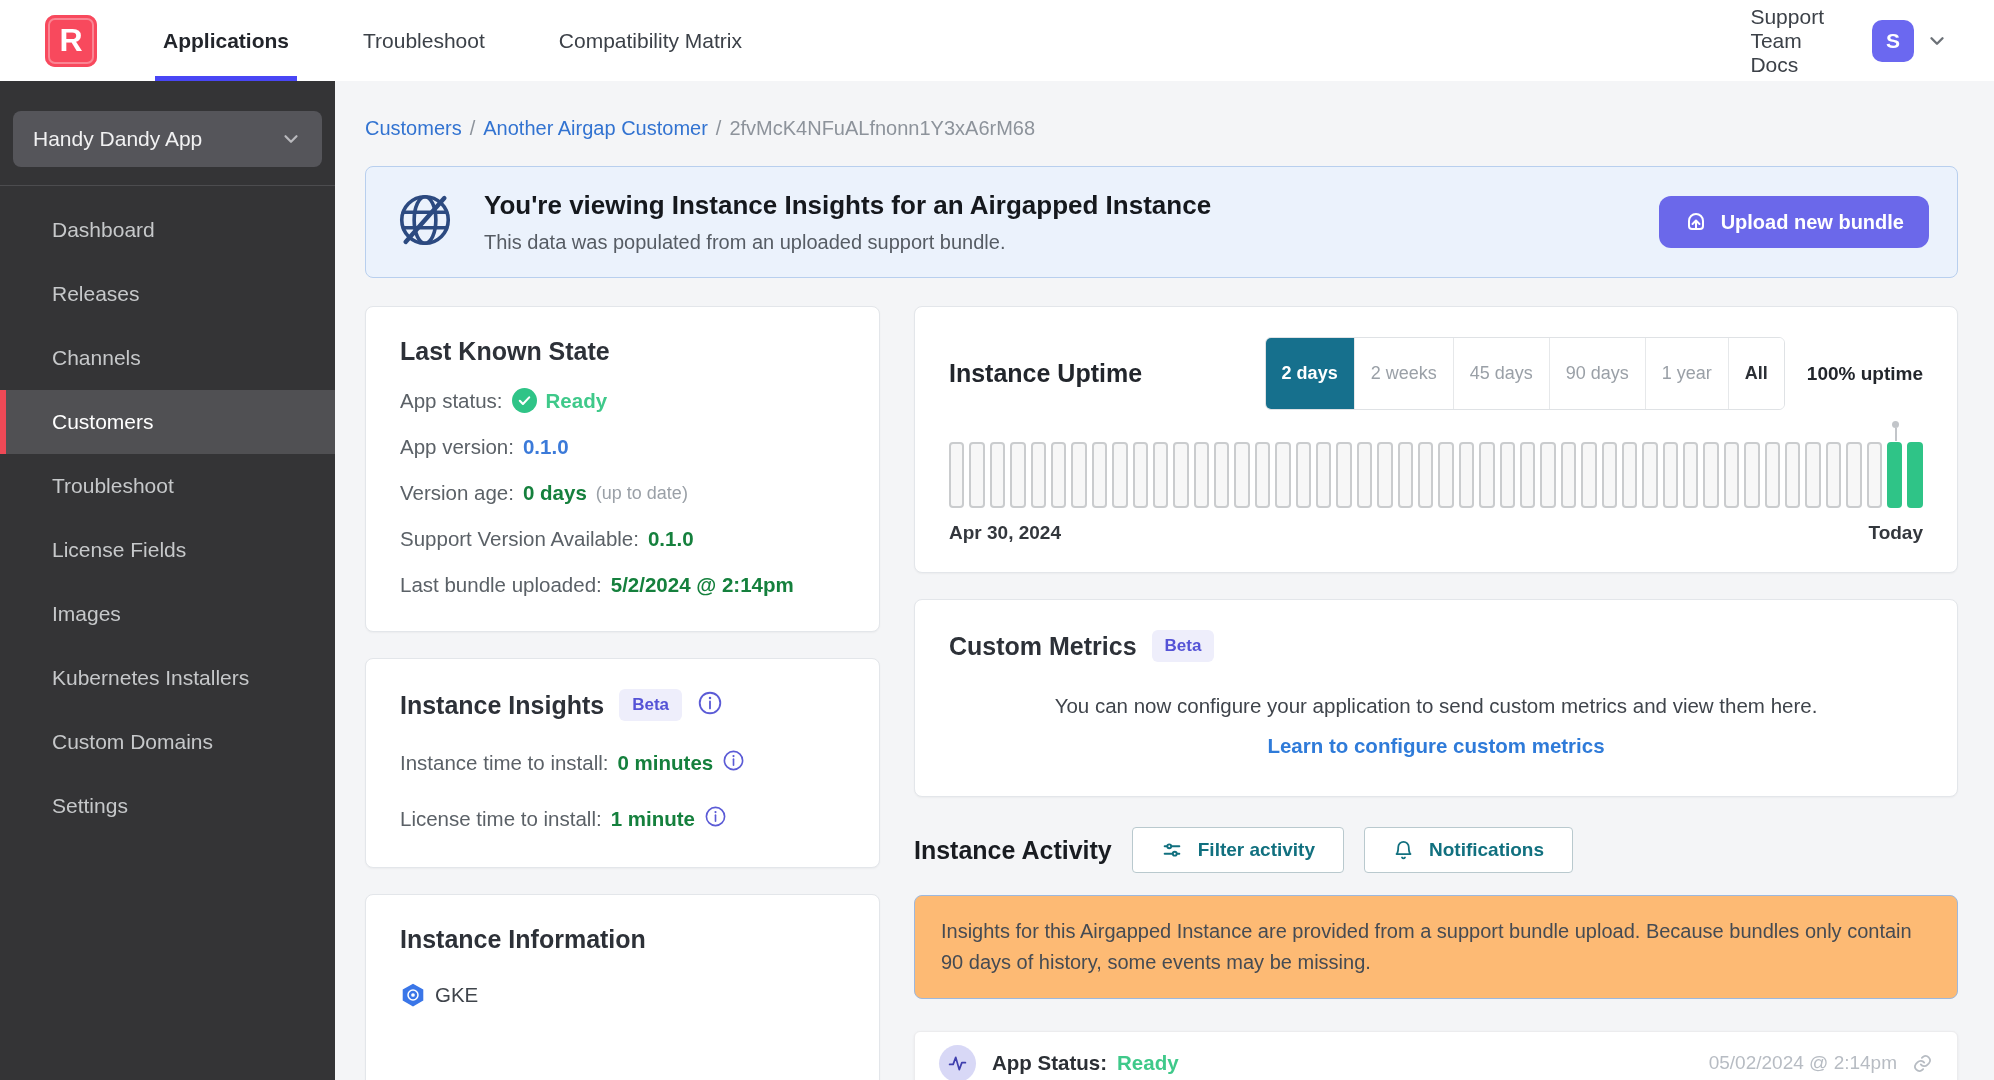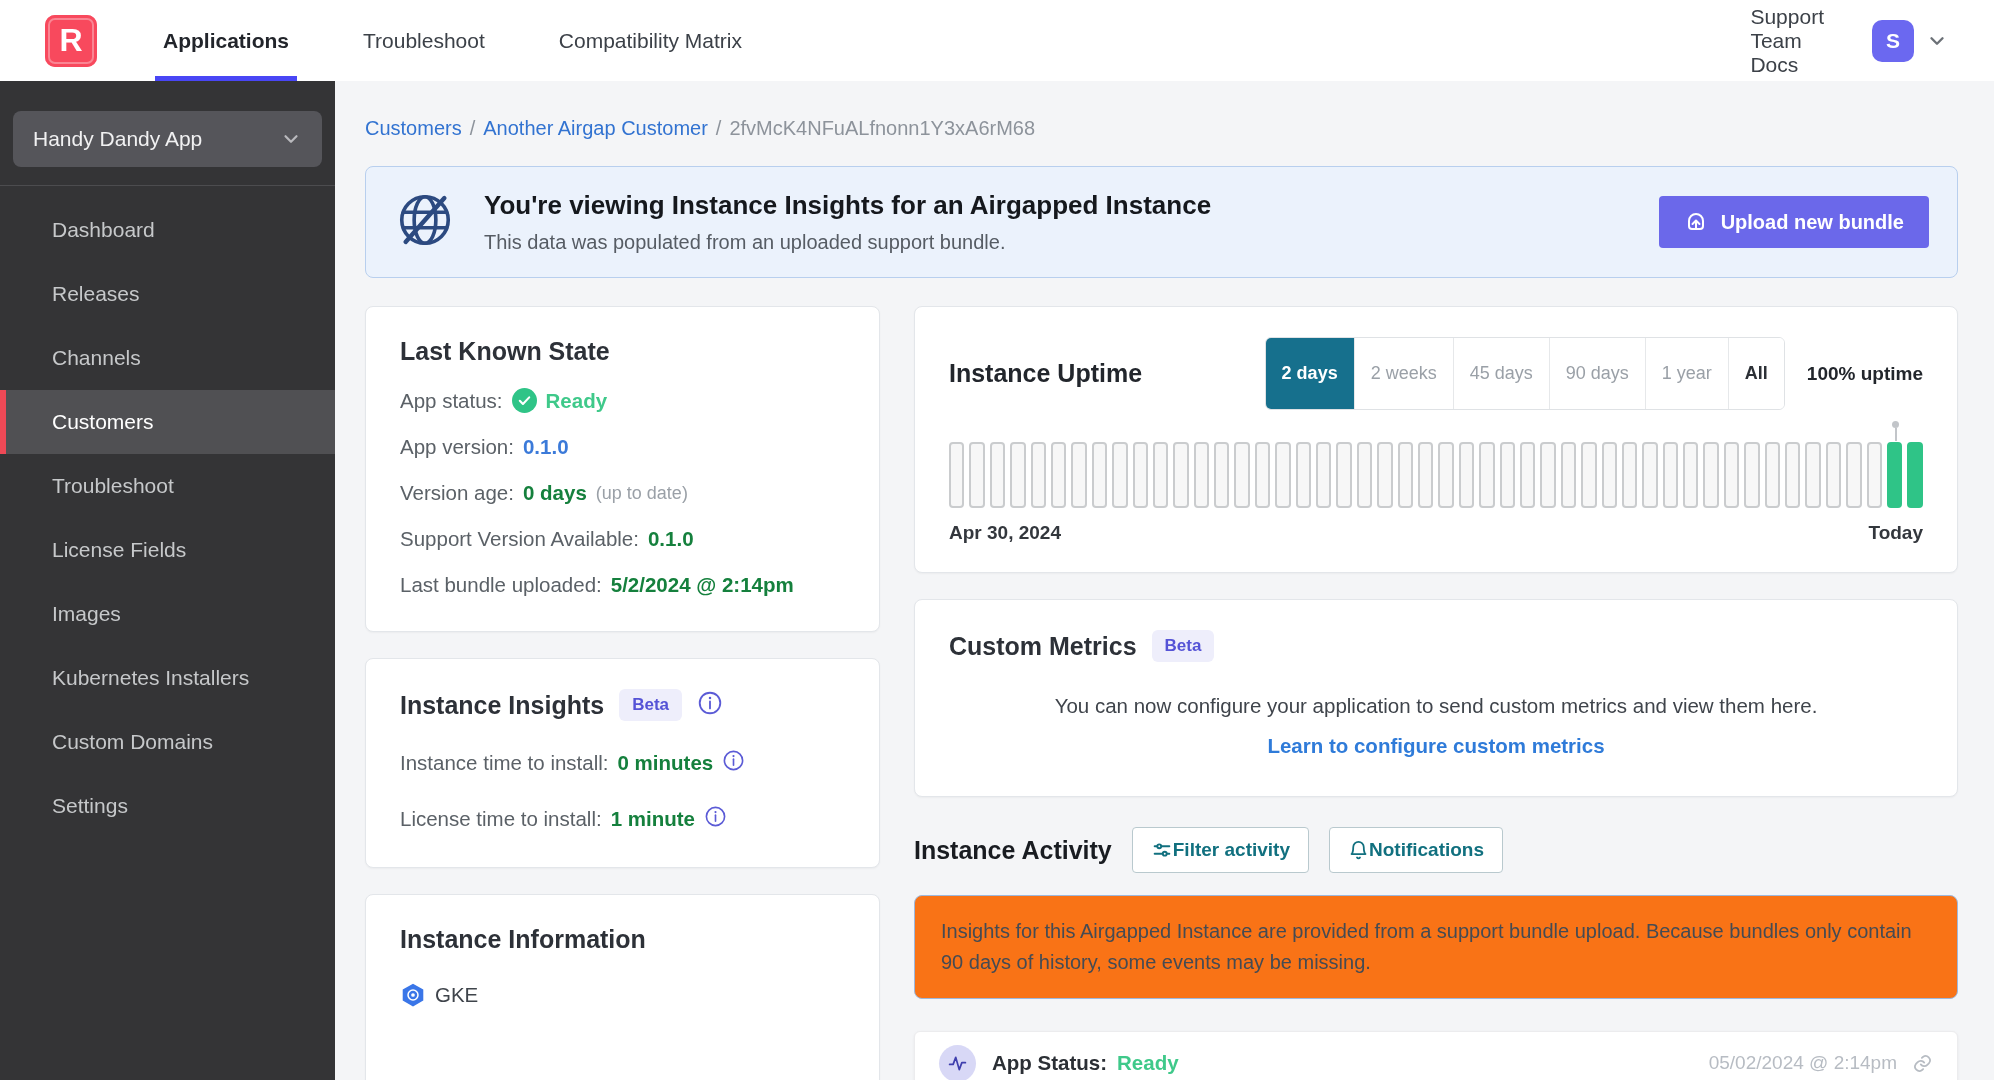--- a/index.html
+++ b/index.html
@@ -35,21 +35,21 @@
 
   
   .main { flex:1; background:#f4f5f7; padding:0 36px 0 30px; overflow:hidden; }
   .breadcrumb { margin-top:36px; font-size:20px; color:#8d939b; display:flex; gap:8px; align-items:center; }
   .breadcrumb a { color:#3273d1; text-decoration:none; cursor:pointer; }
 
   .banner { margin-top:26px; background:#ebf2fc; border:1px solid #b8cfee; border-radius:8px; display:flex; align-items:center; padding:22px 28px; }
   .banner-texts { margin-left:28px; }
   .banner-title { font-size:26px; font-weight:700; color:#15181d; }
   .banner-sub { font-size:20px; color:#565c64; margin-top:10px; }
-  .upload-btn { margin-left:auto; background:#6b68ea; border:none; color:#fff; border-radius:4px; padding:14px 25px;
+  .upload-btn { margin-left:auto; background:#6b68ea; border:none; color:#fff; border-radius:12px; padding:14px 25px;
     font-size:20px; font-weight:700; display:flex; align-items:center; gap:13px; cursor:pointer; font-family:inherit; }
 
   .content-grid { display:flex; gap:34px; margin-top:28px; align-items:flex-start; }
   .left-col { width:515px; flex:none; display:flex; flex-direction:column; gap:26px; }
   .right-col { flex:1; min-width:0; }
 
   .card { background:#fff; border:1px solid #e3e6ea; border-radius:8px; box-shadow:0 1px 2px rgba(0,0,0,.04); }
 
   
   .pad-card { padding:30px 34px 34px 34px; }
@@ -82,23 +82,23 @@
   .bars-labels { display:flex; justify-content:space-between; margin-top:14px; font-size:19px; font-weight:600; color:#33373d; }
 
   
   .metrics-card { margin-top:26px; padding:30px 34px 38px 34px; }
   .metrics-desc { text-align:center; margin-top:32px; font-size:20.5px; color:#3f444b; }
   .metrics-link { text-align:center; margin-top:16px; font-size:20.5px; font-weight:700; color:#2f7bd9; cursor:pointer; }
 
   
   .activity-head { margin-top:30px; display:flex; align-items:center; gap:20px; }
   .activity-title { font-size:25px; font-weight:800; color:#191c21; }
-  .ghost-btn { display:flex; align-items:center; gap:0; background:#fff; border:1px solid #b9c9ce; border-radius:4px;
-    padding:11px 18px; color:#11707f; font-size:19px; font-weight:600; cursor:pointer; font-family:inherit; }
-  .notice { margin-top:22px; background:#f97316; border:1px solid #9db8dd; border-radius:8px; padding:20px 26px;
+  .ghost-btn { display:flex; align-items:center; gap:15px; background:#fff; border:1px solid #b9c9ce; border-radius:4px;
+    padding:11px 28px; color:#11707f; font-size:19px; font-weight:600; cursor:pointer; font-family:inherit; }
+  .notice { margin-top:22px; background:#fdba74; border:1px solid #9db8dd; border-radius:8px; padding:20px 26px;
     font-size:20px; color:#454b53; line-height:1.55; }
   .activity-rows { margin-top:32px; }
   .activity-row { display:flex; align-items:center; background:#fff; border:1px solid #ececee; border-radius:6px;
     box-shadow:0 1px 3px rgba(0,0,0,.06); padding:13px 24px; height:64px; margin-bottom:16px; }
   .pulse-wrap { width:37px; height:37px; border-radius:50%; background:#d8d8f6; display:flex; align-items:center; justify-content:center; flex:none; }
   .activity-label { margin-left:16px; font-size:20.5px; font-weight:600; color:#2b2f35; }
   .activity-status { margin-left:10px; font-size:20.5px; font-weight:600; }
   .activity-right { margin-left:auto; display:flex; align-items:center; gap:15px; }
   .activity-time { font-size:19px; color:#b7bcc3; }
 </style>

